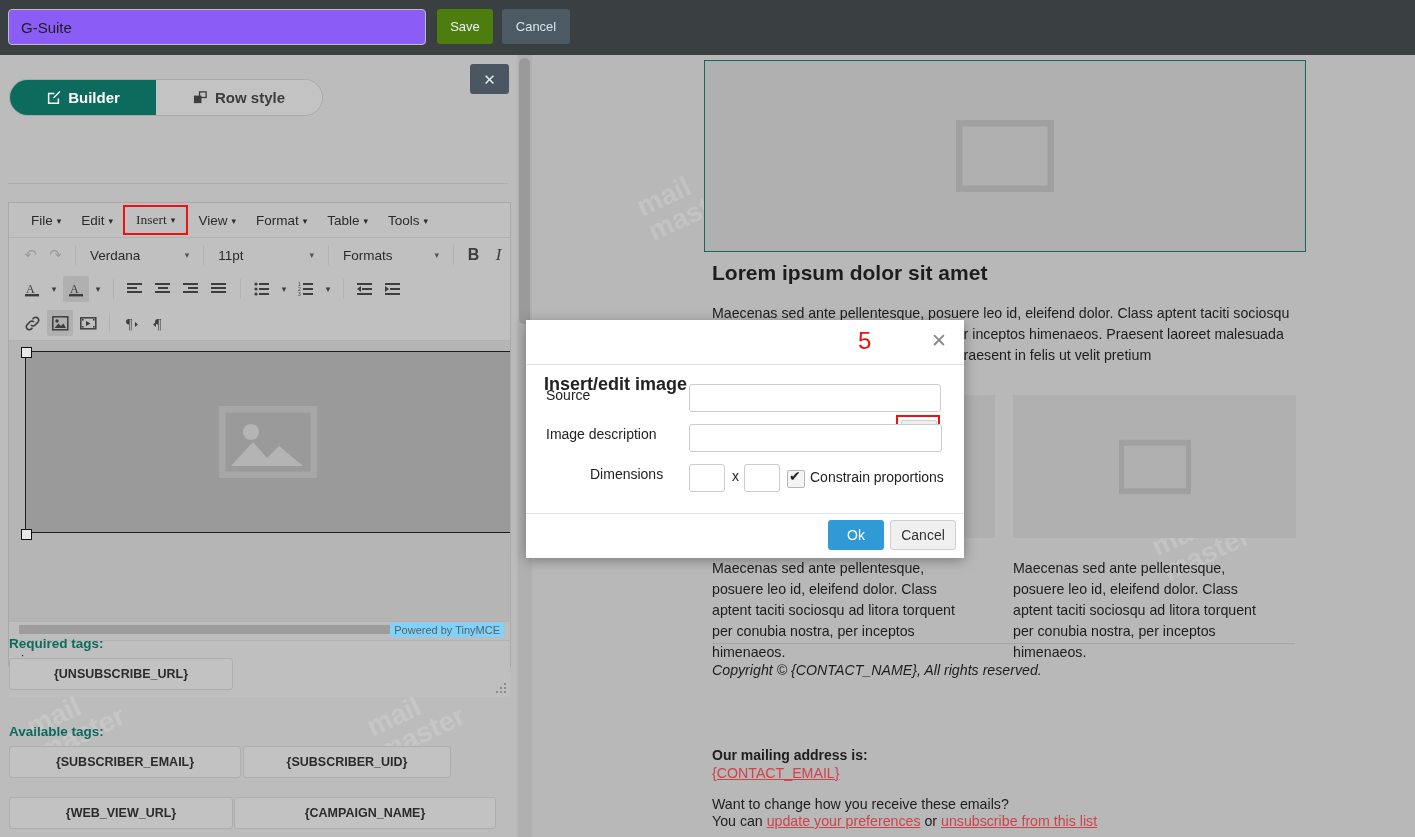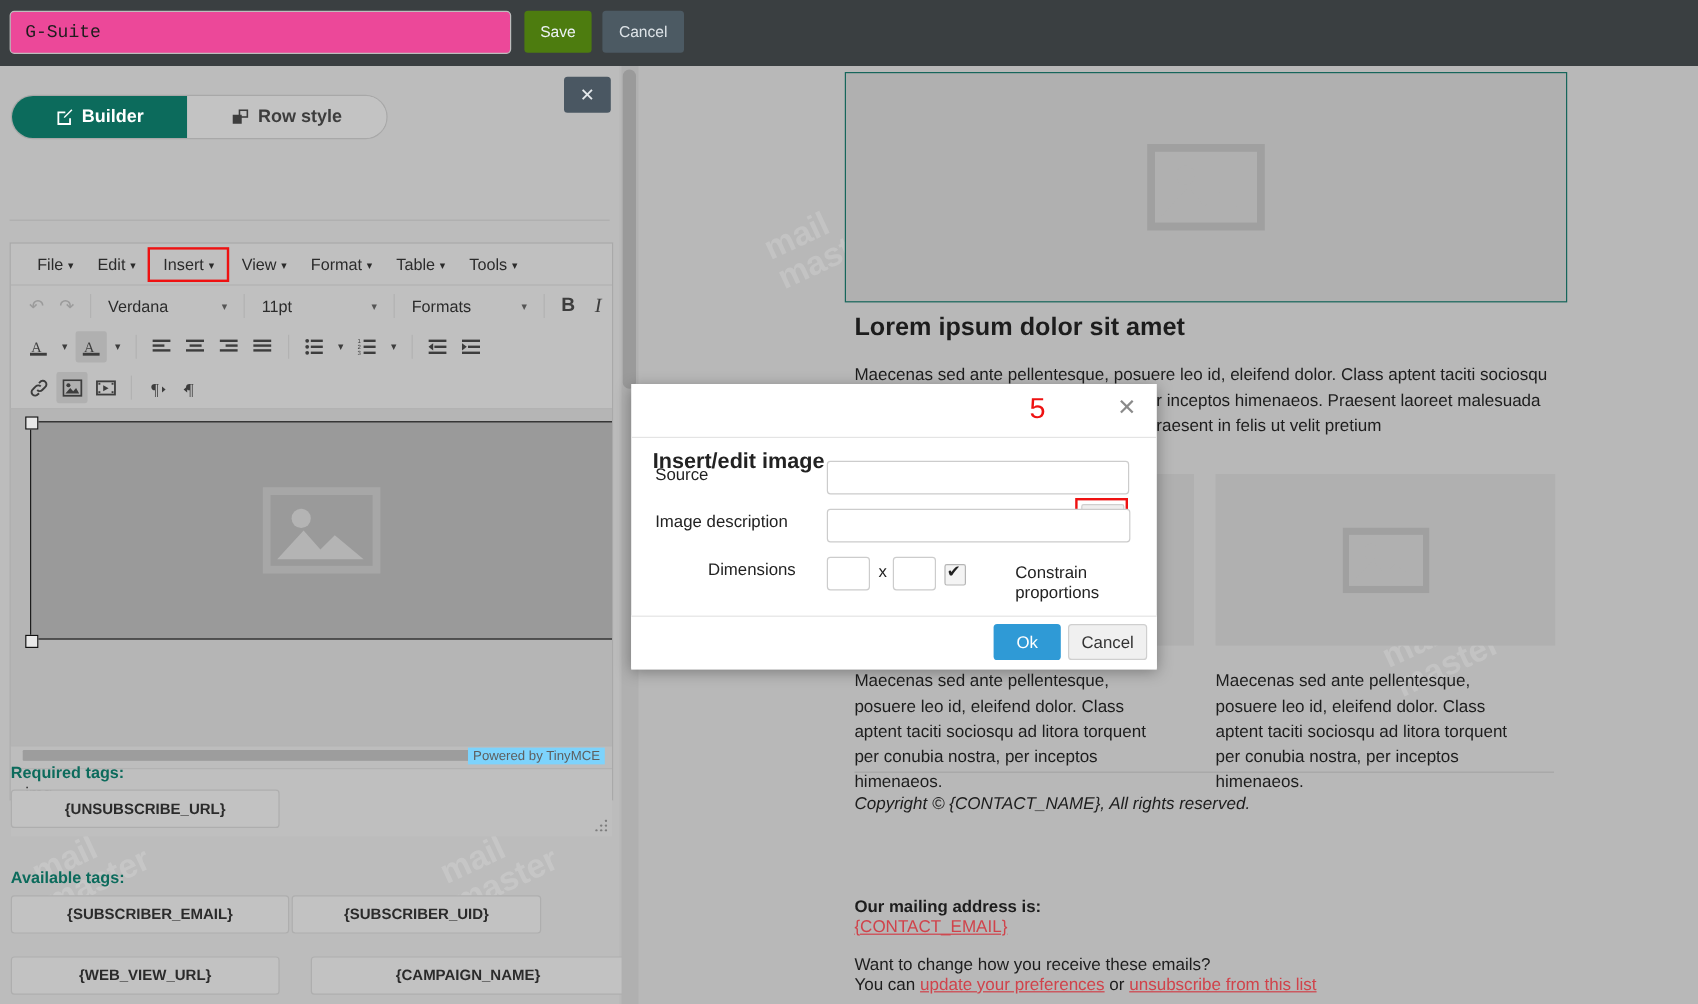--- a/index.html
+++ b/index.html
@@ -13,22 +13,22 @@
   }
   .root{position:absolute;inset:0;}
 
   
   .topbar{
     position:absolute;left:0;top:0;width:1415px;height:55px;
     background:#3a3f41;
   }
   .title-input{
     position:absolute;left:8px;top:9px;width:418px;height:36px;
-    background:#ec4899;border:1px solid #bdbdbd;border-radius:4px;
-    font-family:Liberation Mono, monospace;font-size:15px;color:#1d1d1d;
+    background:#8b5cf6;border:1px solid #bdbdbd;border-radius:4px;
+    font-family:Liberation Sans, sans-serif;font-size:15px;color:#1d1d1d;
     padding:0 12px;box-sizing:border-box;outline:none;
   }
   .btn-save{
     position:absolute;left:437px;top:9px;width:56px;height:35px;
     background:#4d7c0f;color:#eef3f7;border:none;border-radius:3px;
     font-size:13px;font-family:"Liberation Sans", sans-serif;cursor:pointer;
   }
   .btn-cancel-top{
     position:absolute;left:502px;top:9px;width:68px;height:35px;
     background:#4c5a63;color:#dde3e7;border:none;border-radius:3px;
@@ -69,21 +69,21 @@
   .mce-menubar{
     position:relative;height:34px;border-bottom:1px solid #b2b2b2;
     display:flex;align-items:center;padding-left:12px;gap:0px;
   }
   .mce-menu{
     font-size:13.5px;color:#2b2b2b;padding:4px 10px;cursor:pointer;
     white-space:nowrap;
   }
   .mce-menu .caret{font-size:9px;margin-left:4px;position:relative;top:-1px;}
   .mce-menu.highlight{
-    outline:2.5px solid #ee1111;padding:5px 11px;margin:0 2px;
+    outline:2.5px solid #ee1111;padding:5px 11px;margin:0 2px;font-family:Liberation Serif, serif;
   }
   .mce-toolbar{
     display:flex;align-items:center;height:34px;padding-left:10px;gap:2px;
   }
   .tb-btn{
     width:26px;height:26px;display:flex;align-items:center;justify-content:center;
     cursor:pointer;color:#3d3d3d;font-size:15px;border-radius:2px;
   }
   .tb-btn.disabled{color:#9b9b9b;}
   .tb-btn.active{background:#b0b0b0;}
@@ -532,21 +532,21 @@
       </div>
     </div>
 
     <div class="tag-head" style="left:9px;top:581px;">Required tags:</div>
     <div class="tag-btn" style="left:9px;top:603px;width:224px;">{UNSUBSCRIBE_URL}</div>
 
     <div class="tag-head" style="left:9px;top:669px;">Available tags:</div>
     <div class="tag-btn" style="left:9px;top:691px;width:232px;">{SUBSCRIBER_EMAIL}</div>
     <div class="tag-btn" style="left:243px;top:691px;width:208px;">{SUBSCRIBER_UID}</div>
     <div class="tag-btn" style="left:9px;top:742px;width:224px;">{WEB_VIEW_URL}</div>
-    <div class="tag-btn" style="left:259px;top:742px;width:262px;">{CAMPAIGN_NAME}</div>
+    <div class="tag-btn" style="left:234px;top:742px;width:262px;">{CAMPAIGN_NAME}</div>
   </div>
 
   <div class="lp-scroll-track"></div>
   <div class="lp-scroll-thumb"></div>
 
   <div class="preview">
 
     <div class="wm" style="left:105px;top:120px;">
       <div>mail</div>
         <div>master</div>
@@ -628,21 +628,21 @@
       </div>
 
       <div class="f-label" style="left:20px;top:61px;">Image description</div>
       <input class="f-input" style="left: 163px; top: 59px; width: 253px; height: 28px;" value="">
 
       <div class="f-label" style="left:20px;top:101px;margin-left:44px;">Dimensions</div>
       <input class="f-input" style="left: 163px; top: 99px; width: 36px; height: 28px;" value="">
       <div class="f-label" style="left:206px;top:103px;">x</div>
       <input class="f-input" style="left: 218px; top: 99px; width: 36px; height: 28px;" value="">
       <div class="chk" style="left:261px;top:105px;"></div>
-      <div class="f-label" style="left:284px;top:104px;margin-left:36px;">Constrain proportions</div>
+      <div class="f-label" style="left:284px;top:104px;">Constrain proportions</div>
     </div>
 
     <div class="modal-foot">
       <button class="btn-ok">Ok</button>
       <button class="btn-cancel">Cancel</button>
     </div>
   </div>
 
 </div>
 

